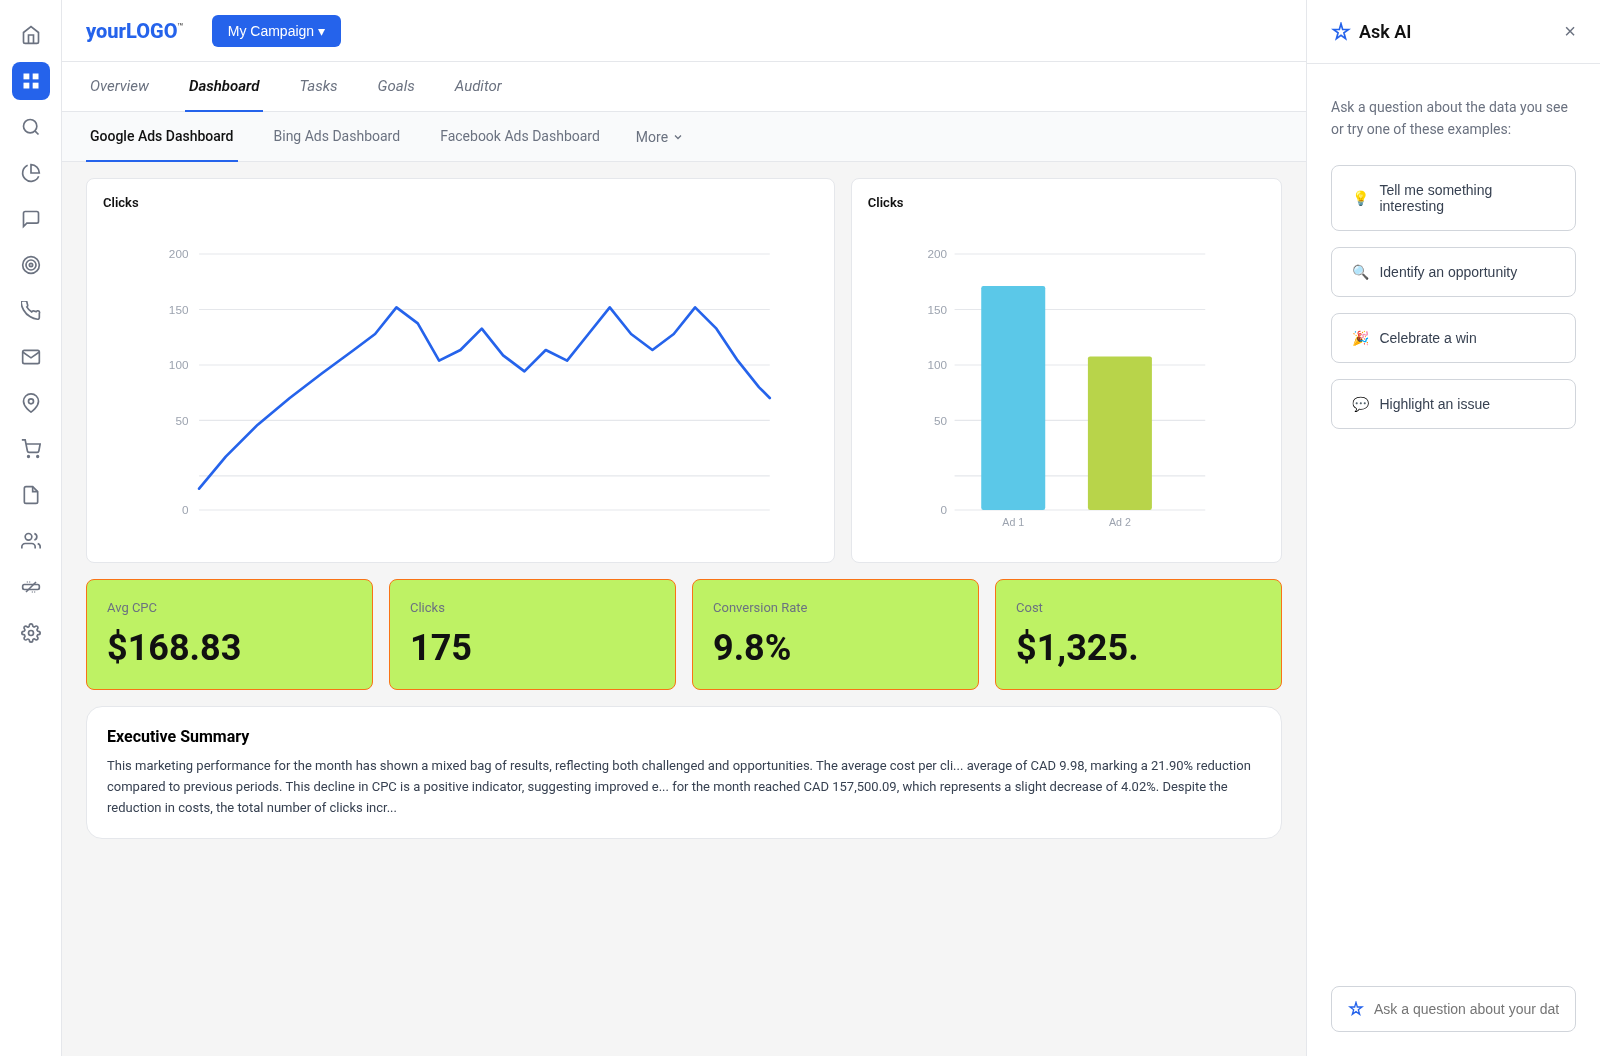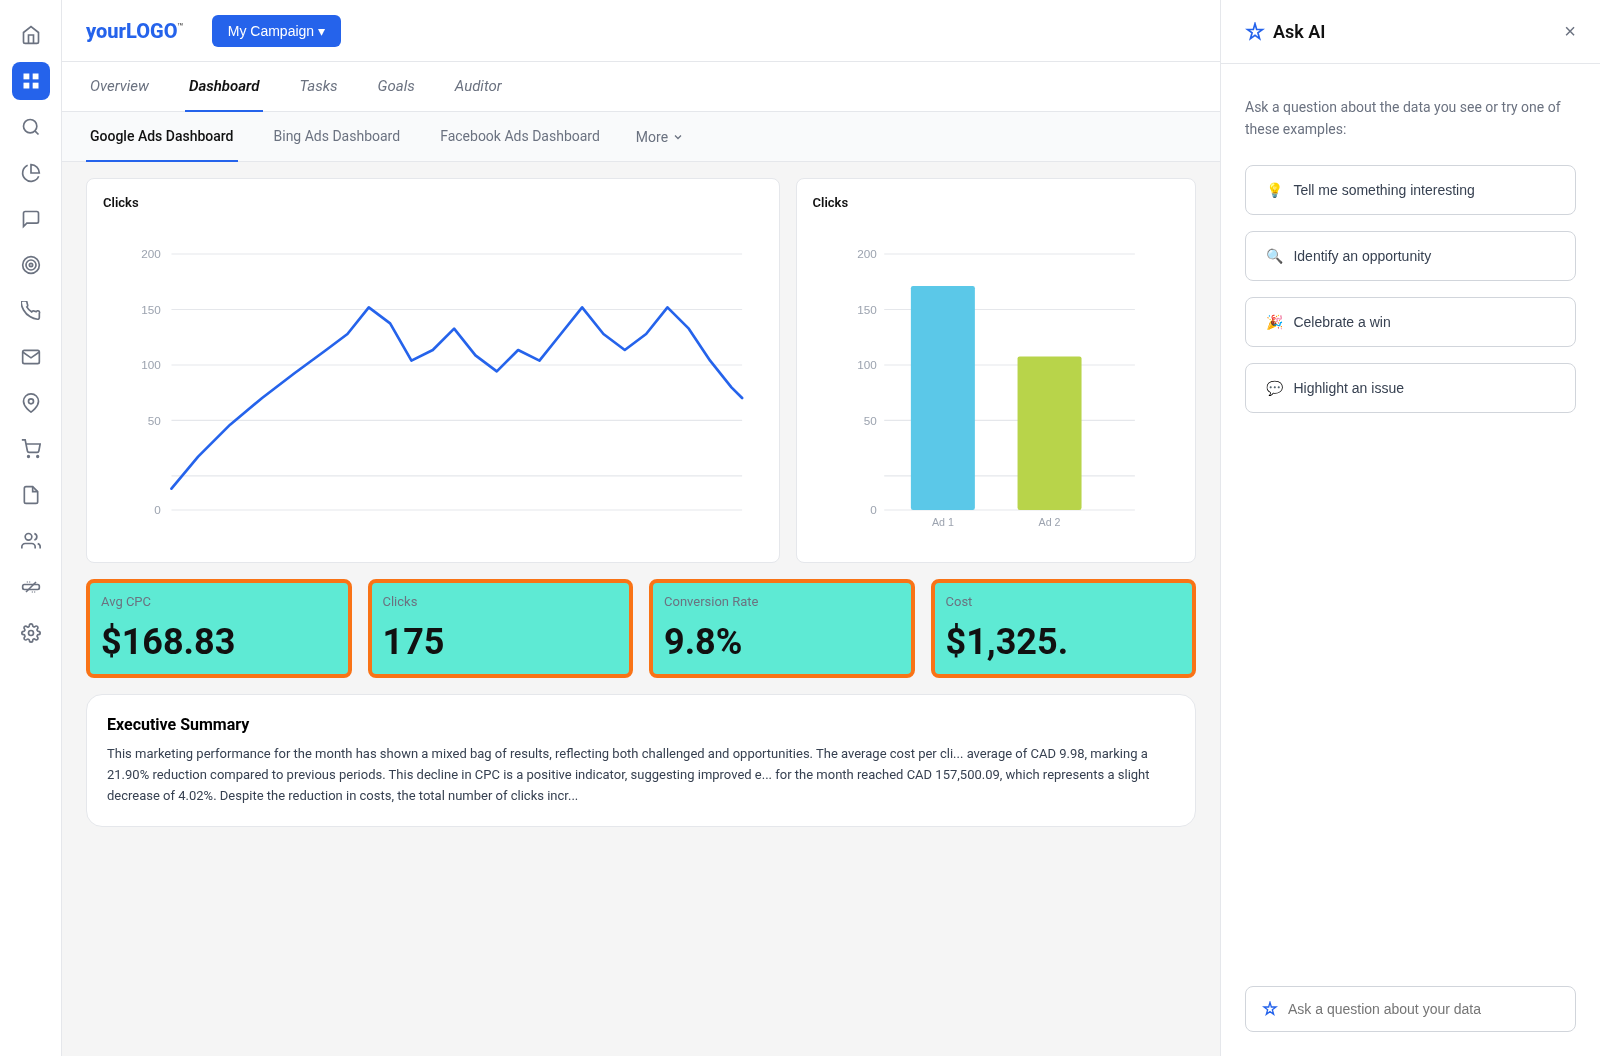--- a/index.html
+++ b/index.html
@@ -167,24 +167,24 @@
       margin-bottom: 12px;
     }
 
     
     .metrics-row {
       display: flex;
       gap: 16px;
       margin-bottom: 16px;
     }
     .metric-card {
-      background: #5eead4;
-      border: 4px solid #f97316;
+      background: #bef264;
+      border: 1px solid #f97316;
       border-radius: 8px;
-      padding: 11px;
+      padding: 20px;
       flex: 1;
     }
     .metric-label {
       font-size: 13px;
       color: #6b7280;
       margin-bottom: 12px;
     }
     .metric-value {
       font-size: 36px;
       font-weight: 700;
@@ -204,21 +204,21 @@
       margin-bottom: 10px;
     }
     .exec-summary p {
       font-size: 13px;
       color: #374151;
       line-height: 1.6;
     }
 
     
     .ai-panel {
-      width: 380px;
+      width: 294px;
       background: #fff;
       border-left: 1px solid #e5e7eb;
       display: flex;
       flex-direction: column;
     }
     .ai-panel-header {
       padding: 20px 24px;
       border-bottom: 1px solid #e5e7eb;
       display: flex;
       align-items: center;

